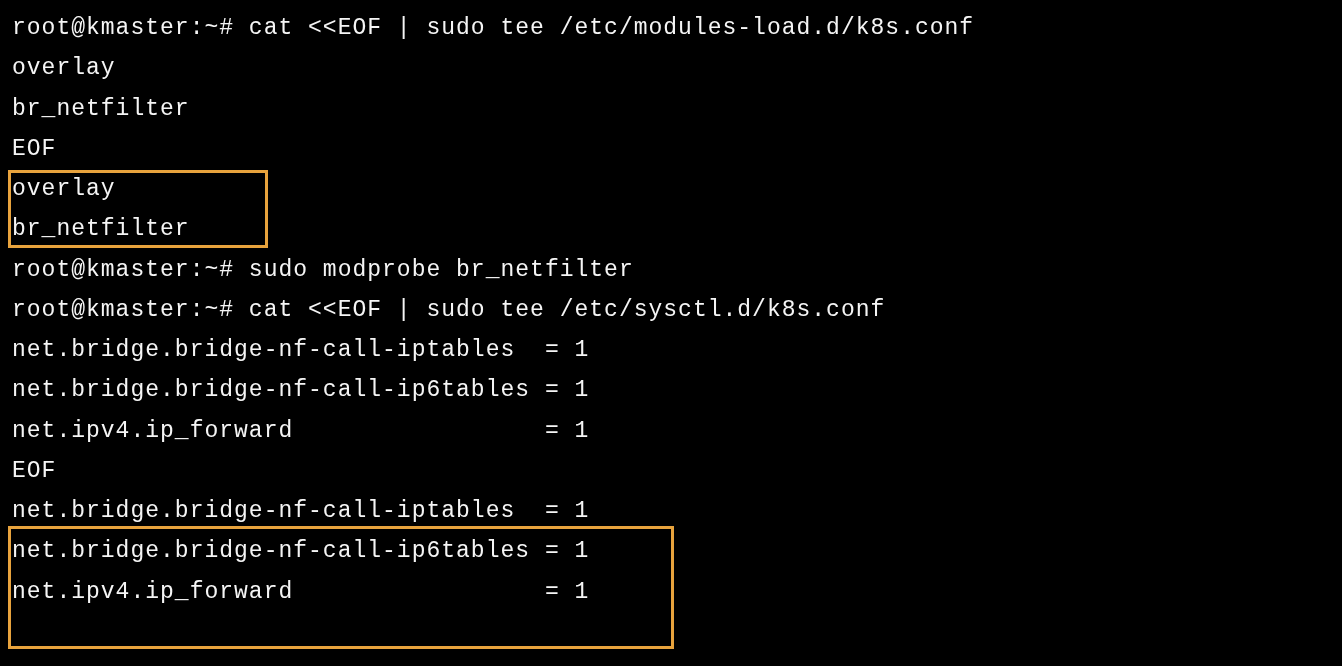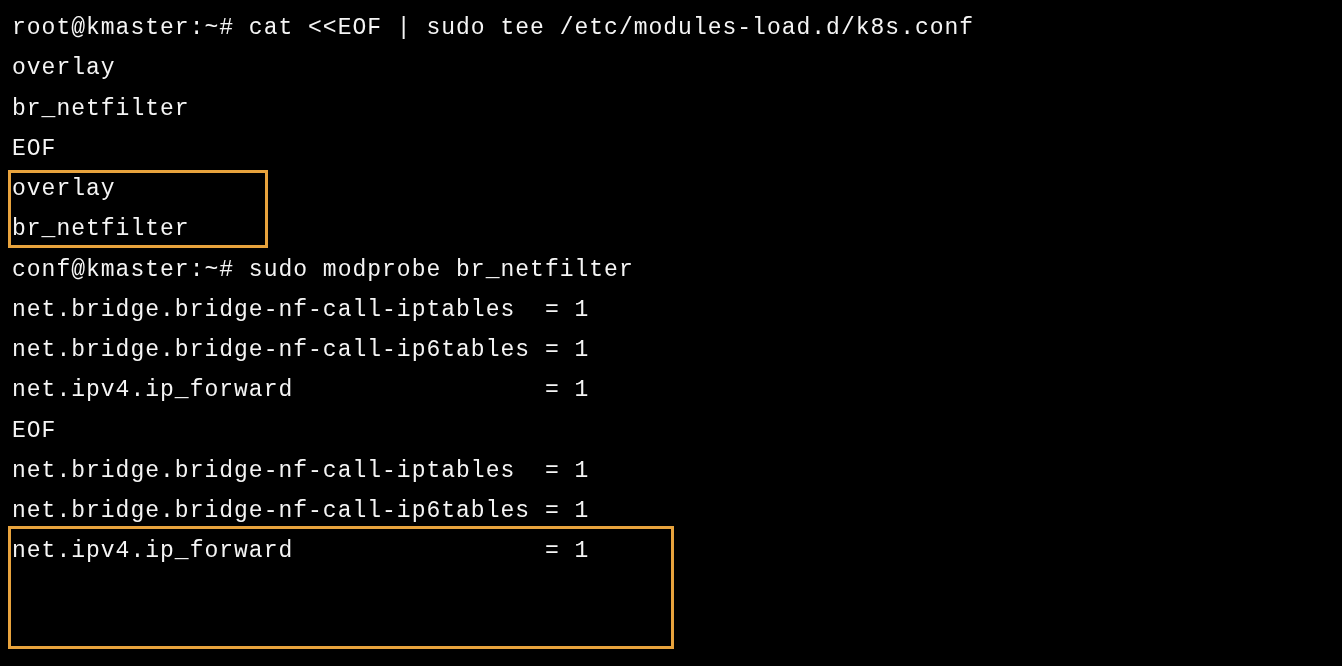--- a/index.html
+++ b/index.html
@@ -45,21 +45,22 @@
 </head>
 <body>
 
 <div>
   <div class="line">root@kmaster:~# cat &lt;&lt;EOF | sudo tee /etc/modules-load.d/k8s.conf</div>
   <div class="line">overlay</div>
   <div class="line">br_netfilter</div>
   <div class="line">EOF</div>
   <div class="line">overlay</div>
   <div class="line">br_netfilter</div>
-  <div class="line">conf@kmaster:~# sudo modprobe br_netfilter</div>
+  <div class="line">root@kmaster:~# sudo modprobe br_netfilter</div>
+  <div class="line">root@kmaster:~# cat &lt;&lt;EOF | sudo tee /etc/sysctl.d/k8s.conf</div>
   <div class="line">net.bridge.bridge-nf-call-iptables  = 1</div>
   <div class="line">net.bridge.bridge-nf-call-ip6tables = 1</div>
   <div class="line">net.ipv4.ip_forward                 = 1</div>
   <div class="line">EOF</div>
   <div class="line">net.bridge.bridge-nf-call-iptables  = 1</div>
   <div class="line">net.bridge.bridge-nf-call-ip6tables = 1</div>
   <div class="line">net.ipv4.ip_forward                 = 1</div>
 </div>
 
 <div class="highlight-box-1"></div>

